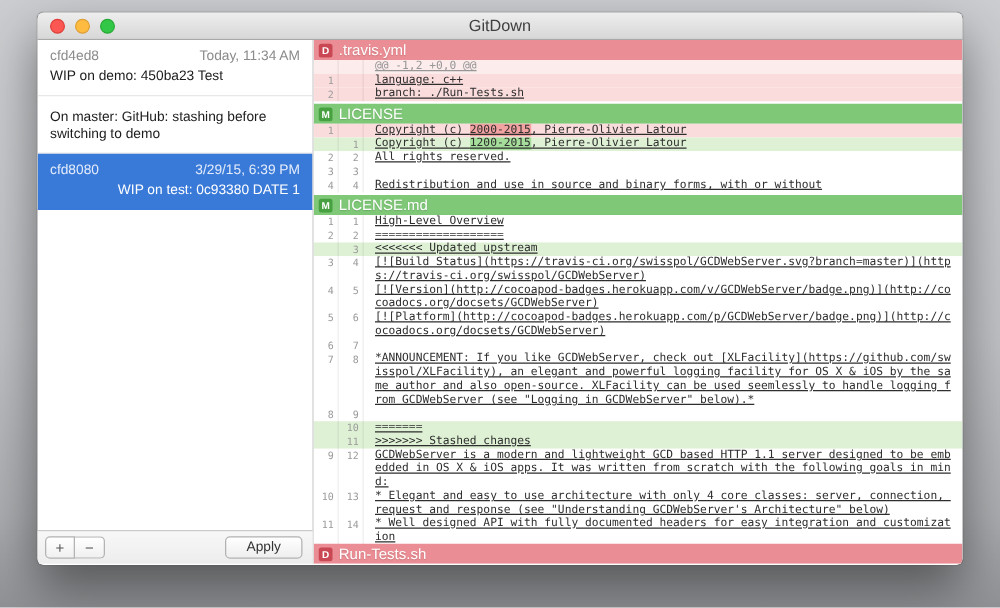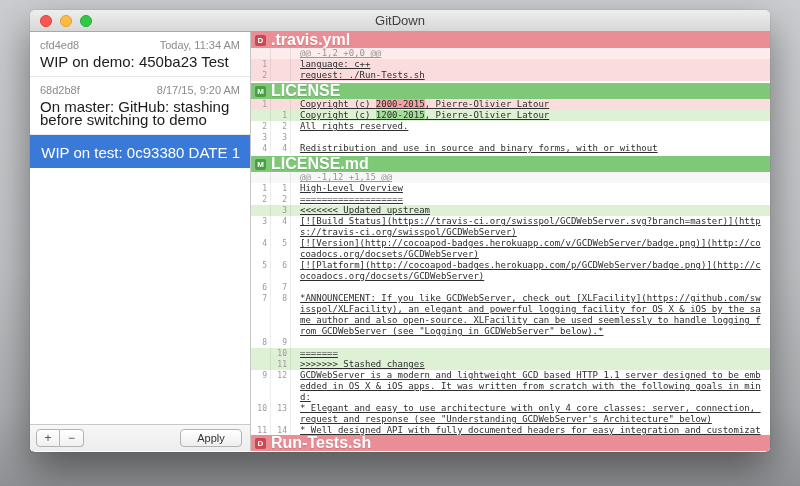--- a/index.html
+++ b/index.html
@@ -29,21 +29,21 @@
   .light.red    { background:#fc5753; border:1px solid #df3e38; }
   .light.yellow { background:#fdbc40; border:1px solid #de9f34; }
   .light.green  { background:#33c748; border:1px solid #27aa35; }
   
   .content { display:flex; height:419px; }
   
   .sidebar { width:221px; background:#fff; display:flex; flex-direction:column; border-right:1px solid #c6c6c6; }
   .commit-list { flex:1; overflow:hidden; }
   .commit { padding:7px 10px 8px 10px; border-bottom:1px solid #e7e7e7; cursor:default; }
   .commit-top { display:flex; justify-content:space-between; font-size:11px; color:#8b8b8b; }
-  .msg { margin-top:4px; font-size:15px; color:#1b1b1b; line-height:13px; }
+  .msg { margin-top:4px; font-size:11px; color:#1b1b1b; line-height:13px; }
   .commit.selected { background:var(--selection-blue,#3979d8); border-bottom-color:var(--selection-blue,#3979d8); }
   .commit.selected .commit-top { color:#e4ecfb; }
   .commit.selected .msg { color:#ffffff;text-align:right; }
   .sidebar-footer {
     height:27px; background:linear-gradient(#f7f7f7,#ededed);
     border-top:1px solid #c9c9c9;
     display:flex; align-items:center; justify-content:space-between; padding:0 8px 0 6px;
   }
   .seg { display:flex; }
   .seg-btn {
@@ -64,21 +64,21 @@
     height:16px; display:flex; align-items:center; gap:5px; padding-left:4px;
   }
   .st-del .file-header { background:var(--del-header,#ea8d94); }
   .st-mod .file-header { background:var(--mod-header,#7fc878); }
   .badge {
     width:11px; height:11px; border-radius:2px; color:#fff; font-size:8px; font-weight:bold;
     display:flex; align-items:center; justify-content:center;
   }
   .st-del .badge { background:var(--del-badge,#c94853); }
   .st-mod .badge { background:var(--mod-badge,#48a140); }
-  .fname { color:#ffffff; font-size:16px; font-weight:bold; text-shadow:0 1px 1px rgba(0,0,0,.15);text-align:right; }
+  .fname { color:#ffffff; font-size:12px; font-weight:normal; text-shadow:0 1px 1px rgba(0,0,0,.15);text-align:right; }
   .dline {
     display:flex; align-items:flex-start; min-height:11px;
     font-family:"DejaVu Sans Mono", monospace; font-size:9px; line-height:11px; color:#2e2e2e;
   }
   .gut {
     flex:0 0 20px; text-align:right; padding-right:3px; color:#9a9a9a; font-size:8px;
     border-right:1px solid rgba(0,0,0,.07); align-self:stretch;
   }
   .code { flex:1; padding:0 8px 0 9px; white-space:pre-wrap; word-break:break-all;text-decoration:underline; }
   .dline.del { background:var(--del-line,#fbdcdc); }
@@ -108,27 +108,27 @@
       <aside class="sidebar">
         <div class="commit-list">
             <div class="commit">
               <div class="commit-top">
                 <span class="hash">cfd4ed8</span>
                 <span class="date">Today, 11:34 AM</span>
               </div>
               <div class="msg">WIP on demo: 450ba23 Test</div>
             </div>
             <div class="commit">
+              <div class="msg">On master: GitHub: stashing before switching to demo</div>
+            </div>
+            <div class="commit selected">
               <div class="commit-top">
-                <span class="hash">68d2b8f</span>
-                <span class="date">8/17/15, 9:20 AM</span>
-              </div>
-              <div class="msg">On master: GitHub: stashing before switching to demo</div>
-            </div>
-            <div class="commit selected">
+                <span class="hash">cfd8080</span>
+                <span class="date">3/29/15, 6:39 PM</span>
+              </div>
               <div class="msg">WIP on test: 0c93380 DATE 1</div>
             </div>
           </div>
         <div class="sidebar-footer">
           <div class="seg">
             <button class="seg-btn">+</button>
             <button class="seg-btn">−</button>
           </div>
           <button class="apply-btn">Apply</button>
         </div>
@@ -146,21 +146,21 @@
                 <span class="code">@@ -1,2 +0,0 @@</span>
               </div>
               <div class="dline del">
                 <span class="gut">1</span>
                 <span class="gut"></span>
                 <span class="code">language: c++</span>
               </div>
               <div class="dline del">
                 <span class="gut">2</span>
                 <span class="gut"></span>
-                <span class="code">request: ./Run-Tests.sh</span>
+                <span class="code">branch: ./Run-Tests.sh</span>
               </div>
             </div>
           </section>
           <section class="file st-mod">
             <div class="file-header">
               <span class="badge">M</span>
               <span class="fname">LICENSE</span>
             </div>
             <div class="file-body">
               <div class="dline del">
@@ -189,25 +189,20 @@
                 <span class="code">Redistribution and use in source and binary forms, with or without</span>
               </div>
             </div>
           </section>
           <section class="file st-mod">
             <div class="file-header">
               <span class="badge">M</span>
               <span class="fname">LICENSE.md</span>
             </div>
             <div class="file-body">
-              <div class="dline hunk">
-                <span class="gut"></span>
-                <span class="gut"></span>
-                <span class="code">@@ -1,12 +1,15 @@</span>
-              </div>
               <div class="dline ctx">
                 <span class="gut">1</span>
                 <span class="gut">1</span>
                 <span class="code">High-Level Overview</span>
               </div>
               <div class="dline ctx">
                 <span class="gut">2</span>
                 <span class="gut">2</span>
                 <span class="code">===================</span>
               </div>

